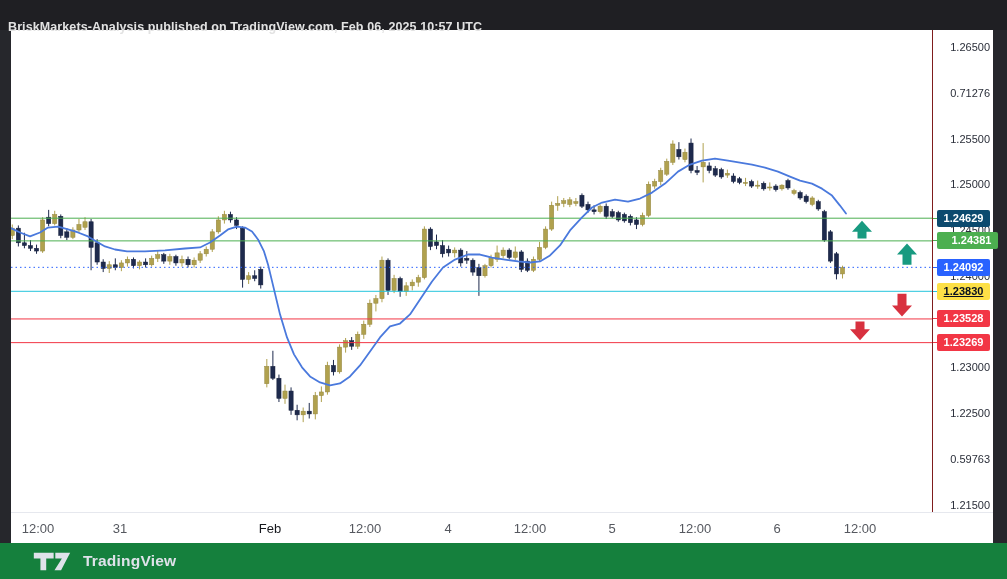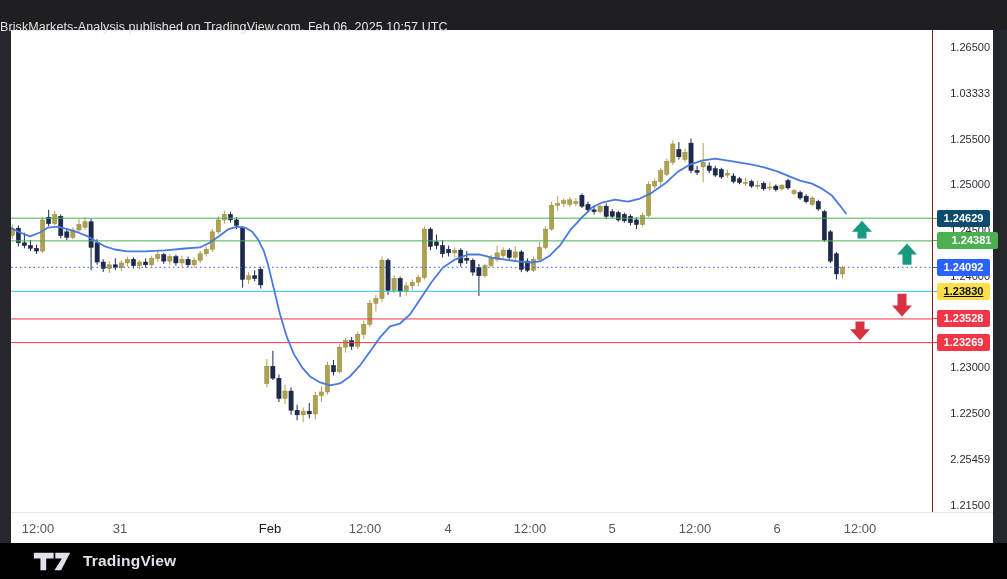--- a/index.html
+++ b/index.html
@@ -1,31 +1,31 @@
 <!DOCTYPE html>
 <html><head>
 <meta charset="utf-8">
 <style>
   html,body{margin:0;padding:0;background:#222429;}
   #app{position:relative;width:1007px;height:579px;background:#26272c;overflow:hidden;
        font-family:"Liberation Sans","DejaVu Sans",sans-serif;}
   .titlebar{position:absolute;left:0;top:0;width:1007px;height:30px;background:#1f1f23;
             display:flex;align-items:center;z-index:5;}
-  .titlebar span{color:#e2e2e2;font-size:12.5px;font-weight:normal;letter-spacing:.1px;margin-top:24px;}
+  .titlebar span{color:#e2e2e2;font-size:12.5px;font-weight:bold;padding-left:8px;letter-spacing:.1px;margin-top:24px;}
   .card{position:absolute;left:11px;top:30px;width:982px;height:513px;background:#ffffff;}
   #plot{position:absolute;left:0;top:0;}
   #price-axis{position:absolute;left:921px;top:0;width:61px;height:482px;border-left:1px solid #7f1d1d;}
   .ptick{position:absolute;left:3px;width:54px;text-align:right;font-size:11px;color:#2a2e39;line-height:12px;}
   .pbadge{position:absolute;left:4px;width:53px;height:17px;border-radius:2px;text-align:center;
           font-size:11px;font-weight:bold;line-height:17px;}
   .pbadge .tick{position:absolute;left:-4px;top:8px;width:4px;height:1px;}
   #time-axis{position:absolute;left:0;top:482px;width:982px;height:31px;border-top:1px solid #e6e8ee;}
   .ttick{position:absolute;top:9px;transform:translateX(-50%);font-size:13px;color:#55585f;line-height:13px;}
   .ttick.bold{color:#16181d;font-weight:normal;text-align:center;}
-  .footer{position:absolute;left:0;top:543px;width:1007px;height:36px;background:#000000;
+  .footer{position:absolute;left:0;top:543px;width:1007px;height:36px;background:#15803d;
           display:flex;align-items:center;z-index:5;}
   .footer .brand{color:#dfe2ea;font-size:15.5px;font-weight:bold;margin-left:12px;letter-spacing:.2px;}
   .logo{margin-left:33px;display:block;}
 </style>
 </head>
 <body>
 
 <div id="app">
 
   <div class="titlebar">
@@ -317,28 +317,28 @@
         <line x1="0" y1="288.9379999999997" x2="921" y2="288.9379999999997" stroke="#f23645" stroke-width="1"></line>
         <line x1="0" y1="312.63649999999853" x2="921" y2="312.63649999999853" stroke="#f23645" stroke-width="1"></line>
         <polyline points="0,198.16999999999834 9,202.4705000000001 19,206.40499999999946 29,202.4705000000001 37,197.5294999999982 47,196.52299999999974 57,199.4509999999986 67,202.4705000000001 77,206.40499999999946 87,212.4439999999984 94,216.46999999999835 104,219.48949999999985 116,221.4109999999982 134,221.4109999999982 154,220.40449999999976 174,218.48299999999935 189,217.47649999999885 199,212.4439999999984 209,205.48999999999955 217,199.4509999999986 226,196.52299999999974 234,197.5294999999982 241,201.4639999999996 247,209.42449999999891 253,221.4109999999982 257,234.40400000000002 263,259.3834999999991 269,284.3629999999982 276,307.4209999999989 283,324.34850000000006 291,337.3414999999999 299,346.3999999999983 309,352.4389999999992 319,355.4584999999987 329,353.4454999999997 339,346.3999999999983 349,335.41999999999945 359,321.4204999999992 369,307.4209999999989 379,296.4410000000001 389,293.51299999999924 399,284.4544999999988 409,269.5399999999986 421,251.51449999999835 432,237.5150000000001 444,229.55449999999874 457,224.5219999999983 469,224.5219999999983 481,227.54149999999976 494,229.55449999999874 507,231.47599999999915 519,232.48249999999965 529,231.47599999999915 539,225.43699999999816 549,215.46349999999987 559,200.4574999999991 571,187.4644999999993 581,177.490999999999 591,172.54999999999913 604,169.53049999999965 617,171.54349999999863 629,168.52399999999915 641,162.5764999999988 654,153.60949999999897 667,141.62299999999968 679,134.57749999999822 691,130.64299999999886 704,128.62999999999988 717,130.64299999999886 729,132.65599999999986 741,134.57749999999822 754,137.59699999999972 767,141.62299999999968 779,146.56399999999954 789,150.58999999999952 801,153.60949999999897 811,158.64199999999943 821,165.59599999999827 829,175.56949999999858 835,183.52999999999994" fill="none" stroke="#4a79dd" stroke-width="1.8" stroke-linejoin="round" stroke-linecap="round"></polyline>
         <polygon points="851,190.69650000000004 861,201.69650000000004 855.5,201.69650000000004 855.5,208.38849999999834 846.5,208.38849999999834 846.5,201.69650000000004 841,201.69650000000004" fill="#189a80"></polygon>
         <polygon points="896,213.38849999999834 906,224.38849999999834 900.5,224.38849999999834 900.5,234.83199999999889 891.5,234.83199999999889 891.5,224.38849999999834 886,224.38849999999834" fill="#189a80"></polygon>
         <polygon points="891,286.4379999999997 901,275.4379999999997 895.5,275.4379999999997 895.5,263.8049999999995 886.5,263.8049999999995 886.5,275.4379999999997 881,275.4379999999997" fill="#d8313f"></polygon>
         <polygon points="849,310.13649999999853 859,299.13649999999853 853.5,299.13649999999853 853.5,291.4379999999997 844.5,291.4379999999997 844.5,299.13649999999853 839,299.13649999999853" fill="#d8313f"></polygon>
       </svg>
     <div id="price-axis">
         <div class="ptick" style="top: 11px;">1.26500</div>
-        <div class="ptick" style="top: 56.75px;">1.03333</div>
+        <div class="ptick" style="top: 56.75px;">0.71276</div>
         <div class="ptick" style="top: 102.5px;">1.25500</div>
         <div class="ptick" style="top: 148.25px;">1.25000</div>
         <div class="ptick" style="top: 194px;">1.24500</div>
         <div class="ptick" style="top: 239.75px;">1.24000</div>
         <div class="ptick" style="top: 331.25px;">1.23000</div>
         <div class="ptick" style="top: 377px;">1.22500</div>
-        <div class="ptick" style="top: 422.75px;">2.25459</div>
+        <div class="ptick" style="top: 422.75px;">0.59763</div>
         <div class="ptick" style="top: 468.5px;">1.21500</div>
         <div class="pbadge" style="top: 179.696px; background: #0c4a6e; color: rgb(255, 255, 255);">1.24629<span class="tick" style="background: rgb(76, 175, 80);"></span></div>
         <div class="pbadge" style="top: 202.388px; background: rgb(76, 175, 80); color: rgb(255, 255, 255); padding-left: 8px;">1.24381<span class="tick" style="background: rgb(76, 175, 80);"></span></div>
         <div class="pbadge" style="top: 228.832px; background: rgb(41, 98, 255); color: rgb(255, 255, 255);">1.24092<span class="tick" style="background: rgb(41, 98, 255);"></span></div>
         <div class="pbadge" style="top: 252.805px; background: #fde047; color: rgb(8, 16, 33); text-decoration: underline;">1.23830<span class="tick" style="background: rgb(37, 197, 220);"></span></div>
         <div class="pbadge" style="top: 280.438px; background: rgb(242, 54, 69); color: rgb(255, 255, 255);">1.23528<span class="tick" style="background: rgb(242, 54, 69);"></span></div>
         <div class="pbadge" style="top: 304.136px; background: rgb(242, 54, 69); color: rgb(255, 255, 255);">1.23269<span class="tick" style="background: rgb(242, 54, 69);"></span></div>
       </div>
     <div id="time-axis">
         <div class="ttick" style="left: 27px;">12:00</div>

